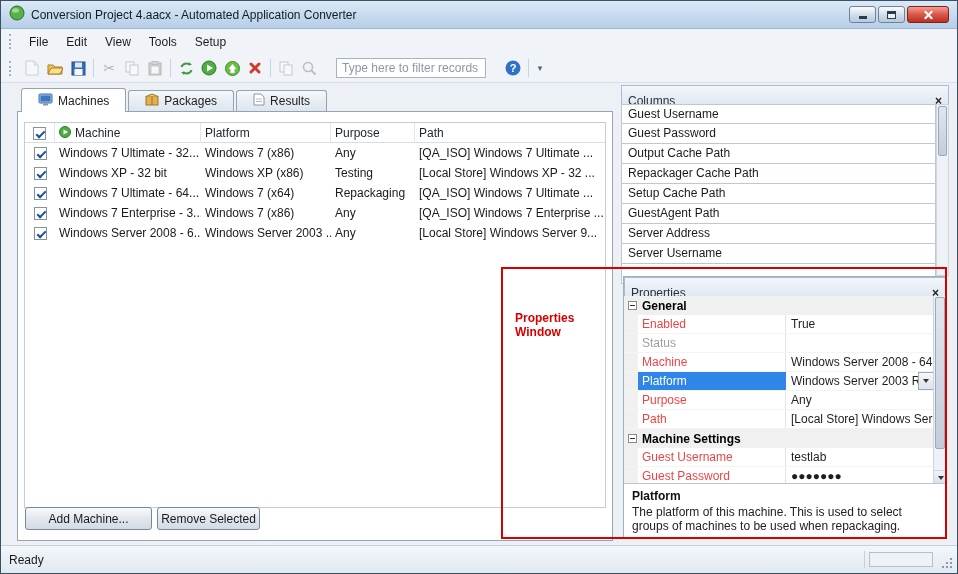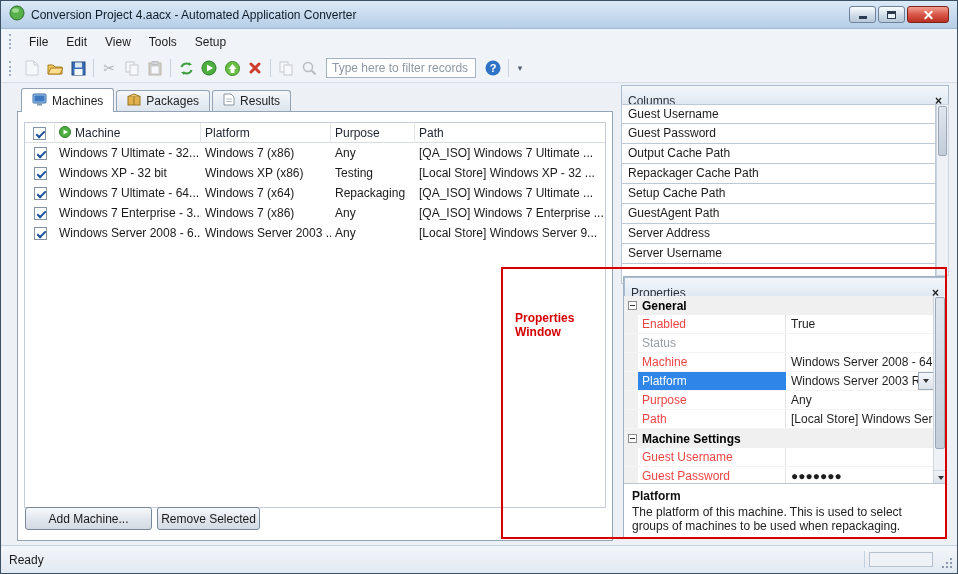--- a/index.html
+++ b/index.html
@@ -21,31 +21,31 @@
   .glyph-x::after{transform:rotate(-45deg);}
 
   
   .menubar{position:absolute;left:0;top:28px;width:100%;height:25px;background:#f0f4f9;display:flex;align-items:center;padding-left:8px;}
   .grip{width:3px;height:15px;border-left:2px dotted #9fb0c4;margin-right:8px;}
   .menu-item{padding:3px 9px;color:#1c1c1c;}
   .toolbar{position:absolute;left:0;top:53px;width:100%;height:29px;background:#f0f4f9;border-bottom:1px solid #d7dfe9;display:flex;align-items:center;padding-left:8px;gap:1px;}
   .tbtn{width:22px;height:22px;display:flex;align-items:center;justify-content:center;border-radius:2px;}
   .tbtn.disabled{opacity:.45;filter:grayscale(60%);}
   .tsep{width:1px;height:18px;background:#c9d3df;margin:0 3px;}
-  .filter-input{width:150px;height:20px;border:1px solid #a5b4c4;padding:0 5px;font-family:"Liberation Sans",sans-serif;font-size:12px;color:#333;margin:0 5px;}
+  .filter-input{width:150px;height:20px;border:1px solid #a5b4c4;padding:0 5px;font-family:"Liberation Sans",sans-serif;font-size:12px;color:#333;margin:0 15px;}
   .filter-input::placeholder{color:#8d98a5;}
   .overflow-btn{display:flex;align-items:center;justify-content:center;width:14px;height:22px;color:#55616e;font-size:9px;}
   .cut-glyph{font-size:14px;color:#5d6974;}
 
   
   .main-bg{position:absolute;left:0;top:82px;right:0;height:464px;background:#edf1f6;}
 
   
   .tabs{position:absolute;left:20px;top:87px;display:flex;align-items:flex-end;gap:2px;z-index:4;}
-  .tab{display:flex;align-items:center;gap:5px;padding:0 10px;height:21px;border:1px solid #95a4b4;border-bottom:none;border-radius:3px 3px 0 0;background:linear-gradient(#f4f7fb,#dde5ee);color:#222;}
+  .tab{display:flex;align-items:center;gap:5px;padding:0 16px;height:21px;border:1px solid #95a4b4;border-bottom:none;border-radius:3px 3px 0 0;background:linear-gradient(#f4f7fb,#dde5ee);color:#222;}
   .tab.active{height:24px;background:#fff;margin-bottom:-1px;z-index:5;}
   .content-panel{position:absolute;left:16px;top:110px;width:596px;height:430px;background:#fff;border:1px solid #95a4b4;z-index:2;}
   .listview{position:absolute;left:6px;top:10px;width:582px;height:386px;border:1px solid #c5ccd5;background:#fff;}
   .trow{display:grid;grid-template-columns:30px 146px 130px 84px 1fr;height:20px;align-items:center;}
   .thead{border-bottom:1px solid #d8dde3;}
   .hcell{height:20px;display:flex;align-items:center;gap:4px;padding:0 4px;border-right:1px solid #e2e6ea;color:#1c2430;overflow:hidden;white-space:nowrap;}
   .hcell:last-child{border-right:none;}
   .tcell{padding:0 4px;white-space:nowrap;overflow:hidden;}
   .cbwrap{display:flex;justify-content:center;}
   .cb{position:relative;width:13px;height:13px;border:1px solid #8494a5;background:#fff;}
@@ -392,20 +392,21 @@
         <div class="pname">Path</div>
         <div class="pvalue">[Local Store] Windows Ser</div>
       </div>
       <div class="pgroup">
         <div class="expander"></div>
         <span>Machine Settings</span>
       </div>
       <div class="prow">
         <div class="pindent"></div>
         <div class="pname">Guest Username</div>
+        <div class="pvalue">testlab</div>
       </div>
       <div class="prow">
         <div class="pindent"></div>
         <div class="pname">Guest Password</div>
         <div class="pvalue">●●●●●●●</div>
       </div>
     </div>
 
     <div class="props-scroll">
       <div class="props-thumb"></div>

